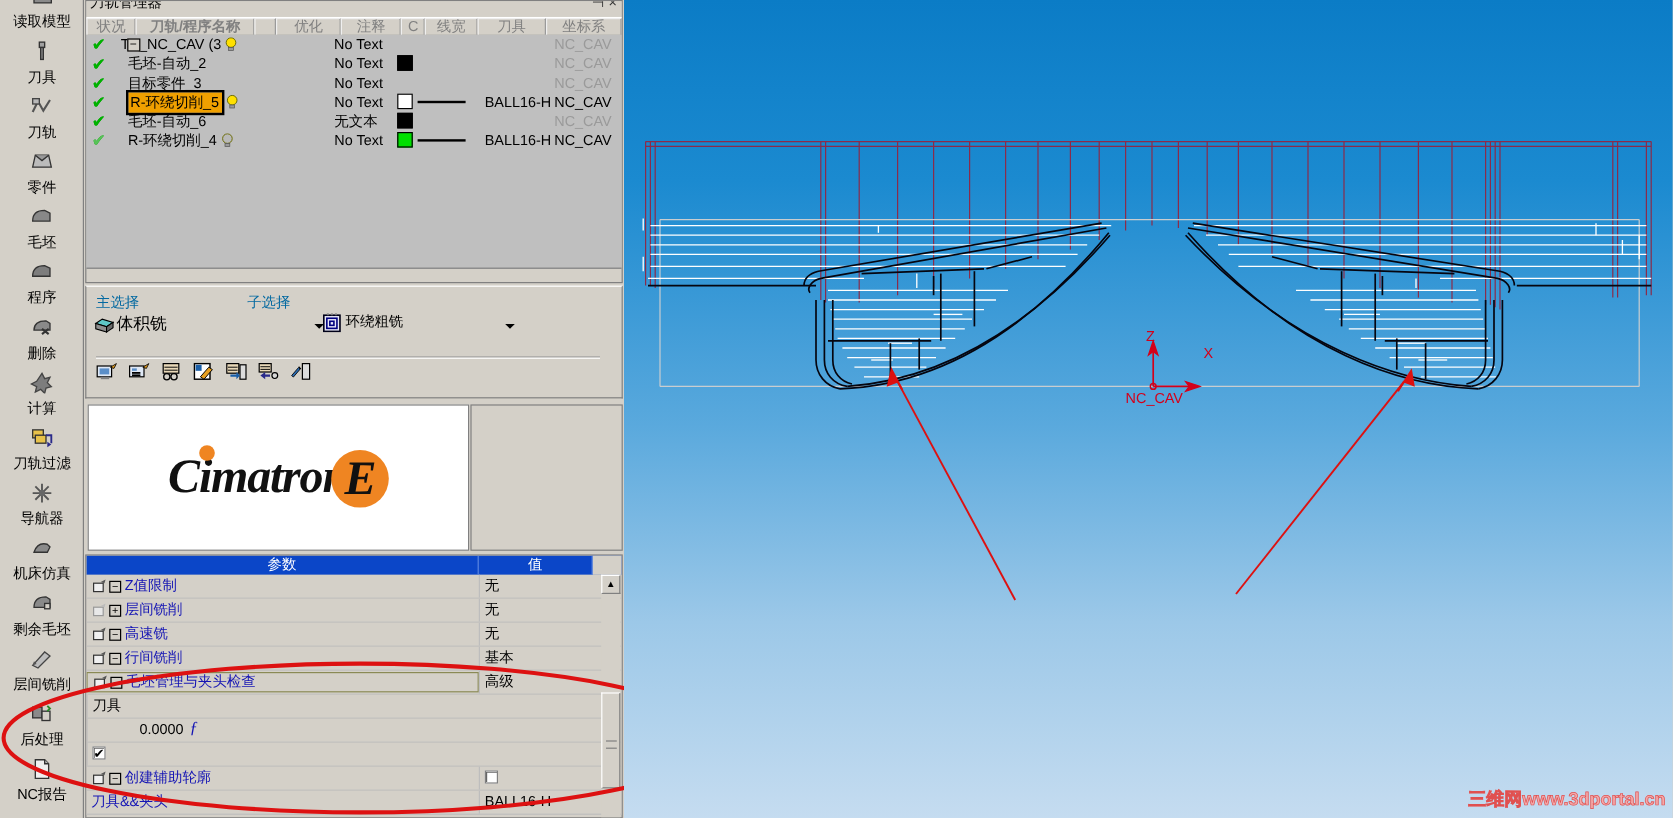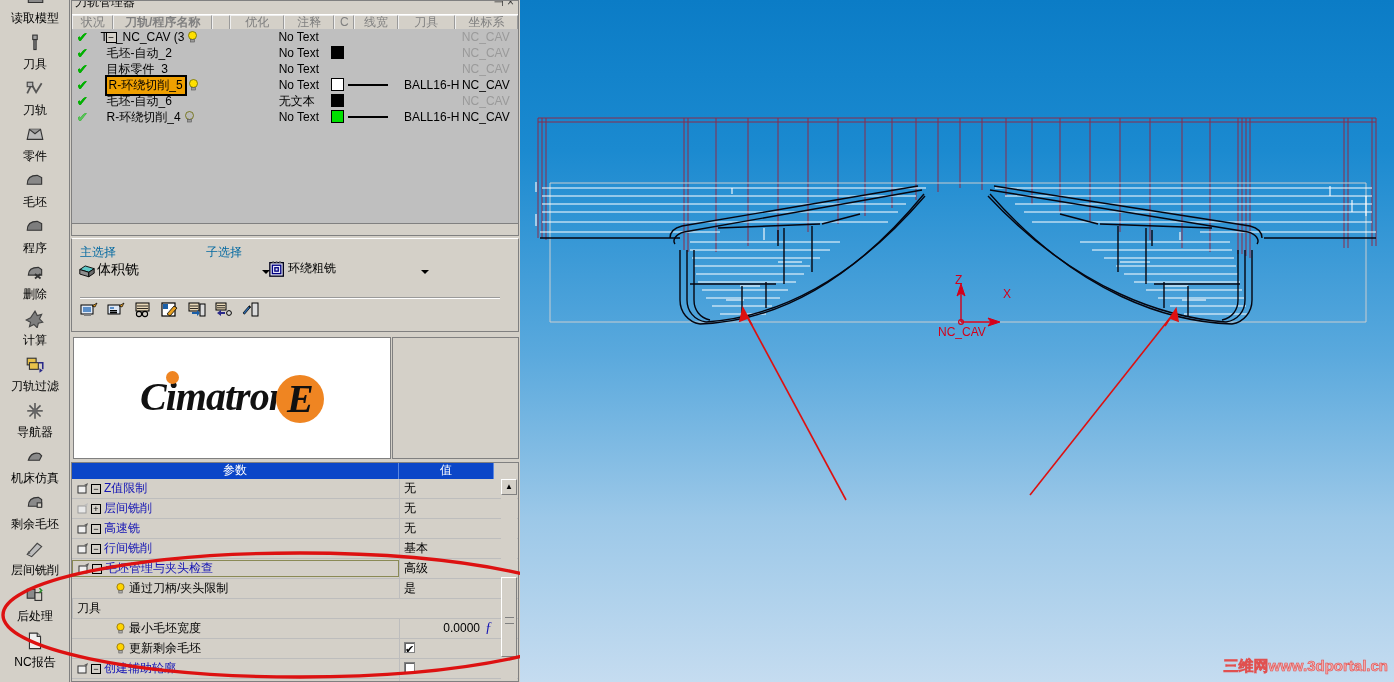--- a/index.html
+++ b/index.html
@@ -533,50 +533,26 @@
           <svg class="pgico" viewBox="0 0 13 13">
             <rect x="2" y="4" width="8" height="7" fill="#f0f0f0" stroke="#333" stroke-width="1"></rect>
             <path d="M8,3 L12,1 L11,4 Z" fill="#555"></path>
           </svg>
           <span class="pgexp">−</span>
           <span class="pg-txt">毛坯管理与夹头检查</span>
         </div>
         <div class="pg-val">高级</div>
       </div>
       <div class="pgrow">
-        <div class="pg-name child">
-          <svg class="pgico" viewBox="0 0 11 13">
-            <circle cx="5.5" cy="5" r="3.6" fill="#ffd400" stroke="#8a6a00" stroke-width=".8"></circle>
-            <rect x="3.8" y="8.6" width="3.4" height="2.4" fill="#b0b0b0" stroke="#555" stroke-width=".6"></rect>
-          </svg>
-          <span class="pg-txt plain">通过刀柄/夹头限制</span>
-        </div>
-        <div class="pg-val">是</div>
-      </div>
-      <div class="pgrow">
         <div class="pg-val">刀具</div>
       </div>
       <div class="pgrow">
-        <div class="pg-name child">
-          <svg class="pgico" viewBox="0 0 11 13">
-            <circle cx="5.5" cy="5" r="3.6" fill="#ffd400" stroke="#8a6a00" stroke-width=".8"></circle>
-            <rect x="3.8" y="8.6" width="3.4" height="2.4" fill="#b0b0b0" stroke="#555" stroke-width=".6"></rect>
-          </svg>
-          <span class="pg-txt plain">最小毛坯宽度</span>
-        </div>
         <div class="pg-val num"><span>0.0000</span><span class="fx">ƒ</span></div>
       </div>
       <div class="pgrow">
-        <div class="pg-name child">
-          <svg class="pgico" viewBox="0 0 11 13">
-            <circle cx="5.5" cy="5" r="3.6" fill="#ffd400" stroke="#8a6a00" stroke-width=".8"></circle>
-            <rect x="3.8" y="8.6" width="3.4" height="2.4" fill="#b0b0b0" stroke="#555" stroke-width=".6"></rect>
-          </svg>
-          <span class="pg-txt plain">更新剩余毛坯</span>
-        </div>
         <div class="pg-val"><span class="cbox on"></span></div>
       </div>
       <div class="pgrow">
         <div class="pg-name">
           <svg class="pgico" viewBox="0 0 13 13">
             <rect x="2" y="4" width="8" height="7" fill="#f0f0f0" stroke="#333" stroke-width="1"></rect>
             <path d="M8,3 L12,1 L11,4 Z" fill="#555"></path>
           </svg>
           <span class="pgexp">−</span>
           <span class="pg-txt">创建辅助轮廓</span>

